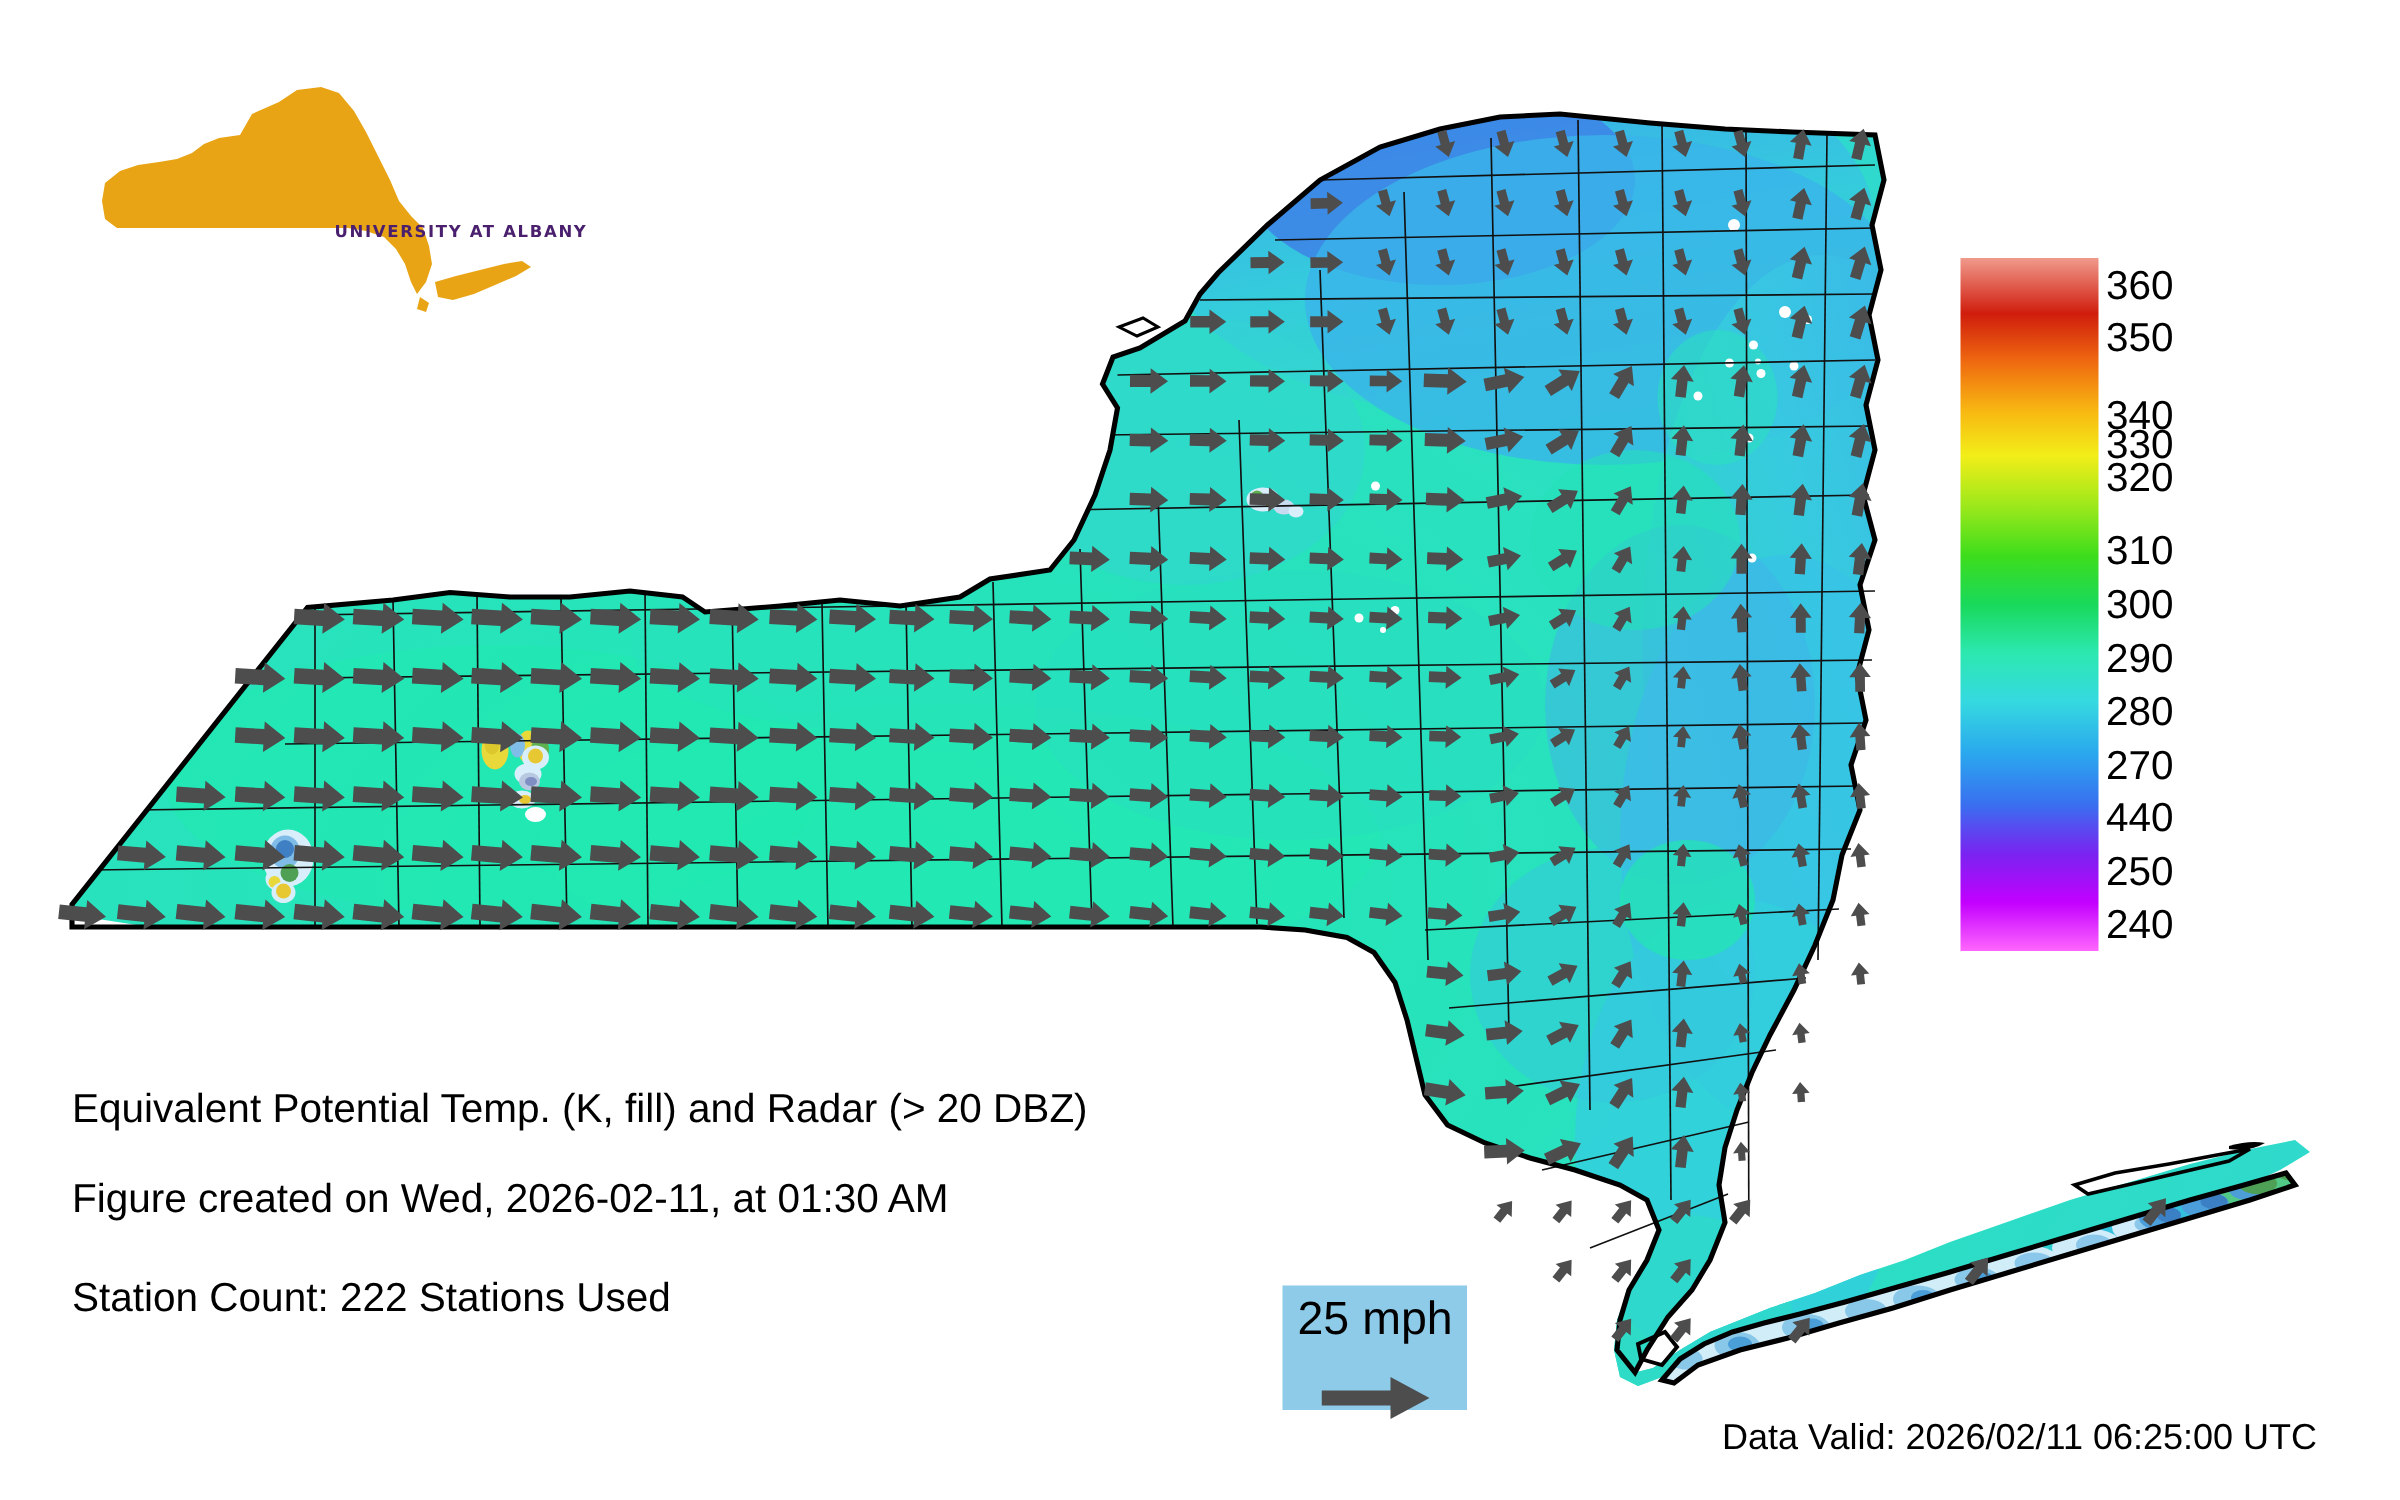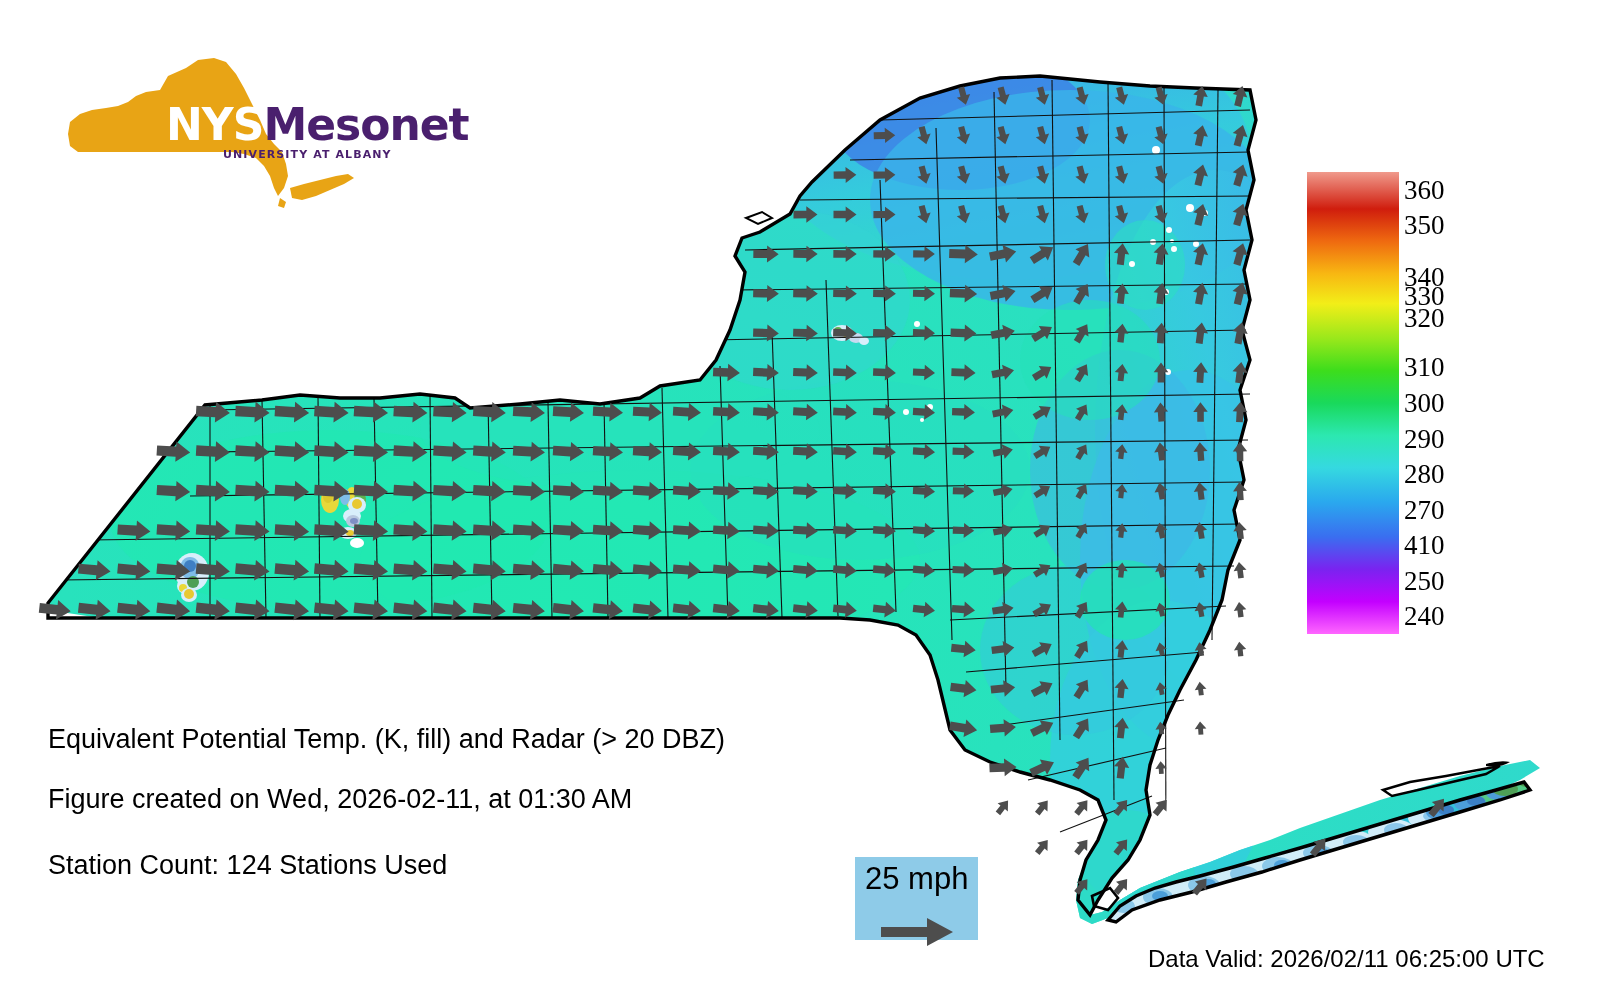--- a/index.html
+++ b/index.html
@@ -35,21 +35,21 @@
         #19d95b 50%,
         #3ddd1c 57%,
         #9ae81b 64%,
         #f2ee18 71.5%,
         #f8b712 78%,
         #ef6a10 85%,
         #d01d0d 92%,
         #f09a8c 100%);}
   #cbticks{position:absolute;left:1404px;top:172px;width:120px;height:500px;}
   #cbticks span{position:absolute;left:0;font-size:27px;line-height:1;
-      font-family:Liberation Serif, serif;white-space:nowrap;}
+      font-family:Liberation Sans, sans-serif;white-space:nowrap;}
 
   
   .caption{position:absolute;left:48px;font-size:27px;line-height:1;white-space:nowrap;}
   #cap0{top:726px;}
   #cap1{top:786px;}
   #cap2{top:852px;}
 
   
   #windkey{position:absolute;left:855px;top:857px;width:123px;height:83px;
      background:#8ecbe8;}
@@ -69,23 +69,20 @@
     <path fill="#E8A415" d="M112 42 L120 28 L138 20 L150 12 L166 10 L178 14 L188 26
       L196 40 L204 56 L212 72 L218 86 L226 96 L234 104 L238 116 L240 128 L236 140
       L230 148 L226 140 L222 128 L216 118 L208 110 L196 106 L184 104 L170 104
       L156 104 L142 104 L128 104 L114 104 L100 104 L86 104 L72 104 L58 104
       L44 104 L30 104 L22 98 L20 86 L22 74 L32 66 L44 62 L58 60 L70 58 L80 54
       L88 48 L98 44 Z"></path>
     <path fill="#E8A415" d="M242 140 L256 136 L272 132 L288 128 L300 126 L306 130
       L296 136 L282 142 L268 148 L254 152 L244 150 Z"></path>
     <path fill="#E8A415" d="M232 150 L238 154 L236 160 L230 158 Z"></path>
   </svg>
-  <div class="wordmark">
-    <span class="nys">NYS</span><span class="meso">Mesonet</span>
-  </div>
   <div class="uni">UNIVERSITY AT ALBANY</div>
 </div>
 
 <svg id="map" viewBox="0 0 1600 1000">
   <defs>
 
     <radialGradient id="gWarm" cx="35%" cy="60%" r="75%">
       <stop offset="0%" stop-color="#22e8b4"></stop>
       <stop offset="55%" stop-color="#2ae0c0"></stop>
       <stop offset="100%" stop-color="#32d6d2"></stop>
@@ -674,28 +671,28 @@
     <span style="top: 4.76923px;">360</span>
     <span style="top: 40.3077px;">350</span>
     <span style="top: 92px;">340</span>
     <span style="top: 111.385px;">330</span>
     <span style="top: 133px;">320</span>
     <span style="top: 182.462px;">310</span>
     <span style="top: 218px;">300</span>
     <span style="top: 253.538px;">290</span>
     <span style="top: 289.077px;">280</span>
     <span style="top: 324.615px;">270</span>
-    <span style="top: 360.154px;">410</span>
+    <span style="top: 360.154px;">440</span>
     <span style="top: 395.692px;">250</span>
     <span style="top: 431.231px;">240</span>
   </div>
 
 <div class="caption" id="cap0">Equivalent Potential Temp. (K, fill) and Radar (&gt; 20 DBZ)</div>
 <div class="caption" id="cap1">Figure created on Wed, 2026-02-11, at 01:30 AM</div>
-<div class="caption" id="cap2">Station Count: 124 Stations Used</div>
+<div class="caption" id="cap2">Station Count: 222 Stations Used</div>
 
 <div id="windkey">
   <div class="lbl">25 mph</div>
   <svg class="arr" width="74" height="34" viewBox="0 0 74 34">
     <path fill="#4d4d4d" d="M0 12 L46 12 L46 3 L72 17 L46 31 L46 22 L0 22 Z"></path>
   </svg>
 </div>
 
 <div id="valid">Data Valid: 2026/02/11 06:25:00 UTC</div>
 

